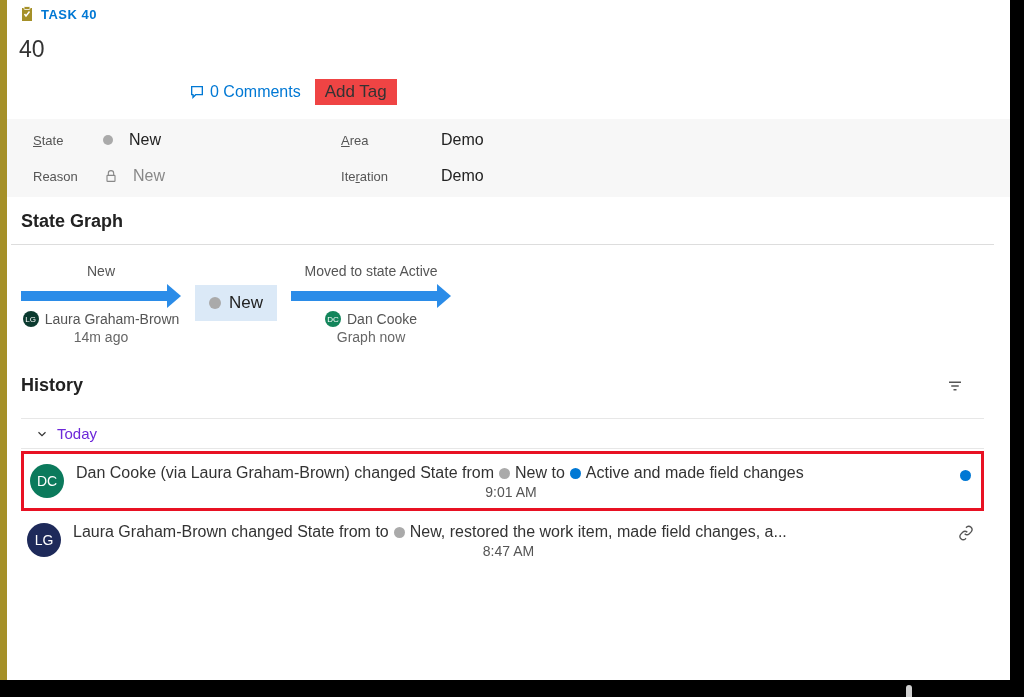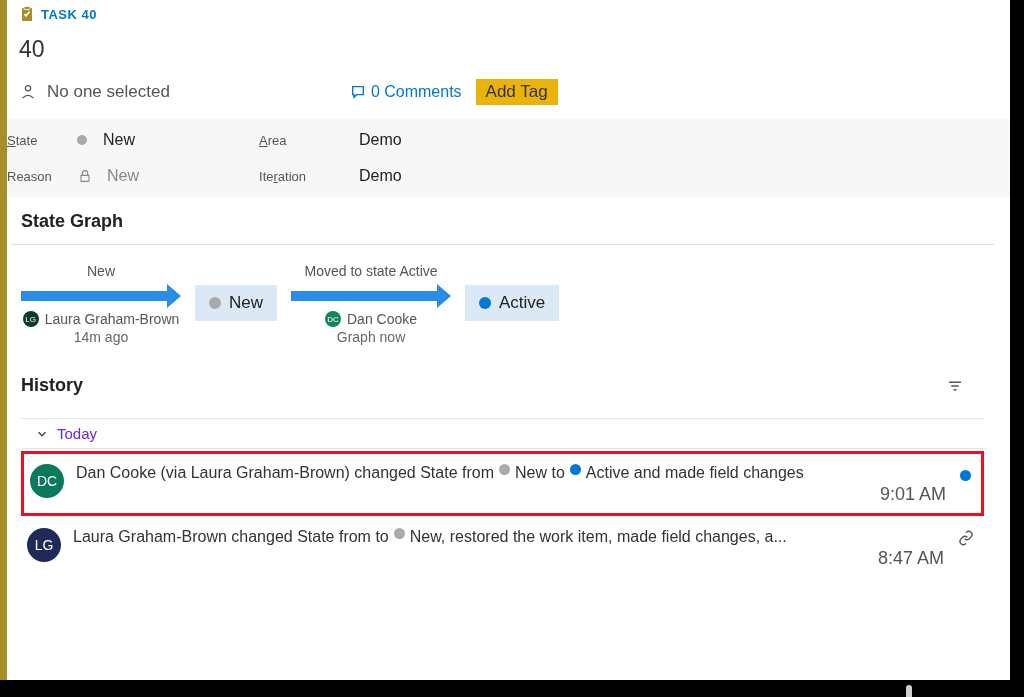--- a/index.html
+++ b/index.html
@@ -12,23 +12,23 @@
     
     .title-row { display: flex; align-items: baseline; gap: 18px; padding: 14px 0 0 12px; }
     .item-id { font-size: 23px; color: #333; }
     .item-title { font-size: 23px; color: #333; }
     
     .meta-row { display: flex; align-items: center; padding: 16px 0 14px 12px; gap: 10px; }
     .assigned { display: flex; align-items: center; gap: 10px; color: #555; font-size: 17px; }
     .assigned svg { width: 18px; height: 18px; fill: #555; }
     .comments { display: flex; align-items: center; gap: 5px; color: #0078d4; font-size: 16px; margin-left: 170px; }
     .comments svg { width: 16px; height: 16px; stroke: #0078d4; fill: none; }
-    .add-tag { background: #eab308; padding: 3px 10px; font-size: 17px; color: #333; margin-left: 4px; }
-    
-    .fields { background: #f7f7f7; padding: 12px 0; display: flex; gap: 52px; }
+    .add-tag { background: #ef4444; padding: 3px 10px; font-size: 17px; color: #333; margin-left: 4px; }
+    
+    .fields { background: #f7f7f7; padding: 12px 26px; display: flex; gap: 108px; }
     .field-col { display: flex; flex-direction: column; gap: 18px; }
     .field-row { display: flex; align-items: center; }
     .field-label { width: 70px; font-size: 13px; color: #555; }
     .uline { text-decoration: underline; }
     .field-value { font-size: 16px; color: #222; display: flex; align-items: center; gap: 8px; }
     .field-value.muted { color: #888; }
     .state-dot { width: 10px; height: 10px; border-radius: 50%; background: #aaa; margin-right: 16px; }
     .lock-icon { display:inline-flex; width: 16px; height:16px; margin-right:14px; }
     
     .content-area { padding: 14px 16px 0 4px; position: relative; }
@@ -64,24 +64,24 @@
     .history-list { margin-top: 22px; }
     .history-group { padding: 6px 0 6px 14px; border-top:1px solid #e7e7e7; border-bottom:1px solid #e7e7e7; display:flex; align-items:center; gap:8px; font-size:15px; color:#6d28d9; }
     .chev { width:14px; height:14px; }
     
     .history-entry { padding: 10px 10px 8px 6px; display:flex; gap:12px; align-items:flex-start; }
     .red-box { border: 3px solid #e81123; margin: 2px 0; }
     .avatar-lg { width:34px; height:34px; border-radius:50%; display:flex; align-items:center; justify-content:center; color:#fff; font-size:14px; font-weight:500; flex-shrink:0; }
     .av-teal { background:#0b7a5c; }
     .av-navy { background:#1e2a5a; }
     .entry-body { flex:1; }
-    .entry-text { font-size:16px; color:#333; display:flex; flex-wrap:wrap; gap:5px; }
+    .entry-text { font-size:16px; color:#333; display:flex; align-items:center; flex-wrap:wrap; gap:5px; }
     .dot-g { width:11px; height:11px; border-radius:50%; background:#aaa; display:inline-block; }
     .dot-b { width:11px; height:11px; border-radius:50%; background:#0078d4; display:inline-block; }
-    .entry-time { text-align:right; font-size:18px; color:#555; margin-top:2px; padding-right:2px; }
+    .entry-time { text-align:center; font-size:14px; color:#555; margin-top:2px; padding-right:2px; }
     .entry-actions { display:flex; gap:10px; align-items:flex-start; margin-top:2px; }
     .link-icon { width:16px; height:16px; }
     .scroll-thumb { position:absolute; right:98px; top:488px; width:6px; height:160px; background:#cfcfcf; border-radius:3px; }
   </style>
 </head>
 <body>
 
 <div class="work-item">
 
   <div class="header">
@@ -93,27 +93,20 @@
         </svg>
       <span>TASK 40</span>
     </div>
   </div>
 
   <div class="title-row">
     <span class="item-id">40</span>
   </div>
 
   <div class="meta-row">
-    <div class="assigned">
-      <svg viewBox="0 0 24 24">
-          <circle cx="12" cy="7" r="3.5" fill="none" stroke="#555" stroke-width="1.7"></circle>
-          <path d="M5 20 Q12 13 19 20" fill="none" stroke="#555" stroke-width="1.7"></path>
-        </svg>
-      <span>No one selected</span>
-    </div>
     <div class="comments">
       <svg viewBox="0 0 24 24" stroke-width="2">
           <path d="M4 4h16v12H10l-4 4v-4H4z"></path>
         </svg>
       <span>0 Comments</span>
     </div>
     <span class="add-tag">Add Tag</span>
   </div>
 
   <div class="fields">
@@ -172,24 +165,20 @@
         <div class="sg-top-label">Moved to state Active</div>
         <div class="sg-arrow">
             <div class="sg-arrow-body"></div>
             <div class="sg-arrow-head"></div>
           </div>
         <div class="sg-meta">
           <span class="avatar-green">DC</span>
           <span>Dan Cooke</span>
         </div>
         <div class="sg-time">Graph now</div>
-      </div>
-      <div class="sg-state-box" style="margin-top:22px">
-        <span class="sg-dot-blue"></span>
-        <span>Active</span>
       </div>
     </div>
 
     <div class="history-section">
       <div class="history-head">
         <div class="section-title" style="padding-left:0">History</div>
         <svg class="filter-icon" viewBox="0 0 24 24" fill="none" stroke="#555" stroke-width="2">
             <line x1="4" y1="7" x2="20" y2="7"></line>
             <line x1="7" y1="12" x2="17" y2="12"></line>
             <line x1="10" y1="17" x2="14" y2="17"></line>

